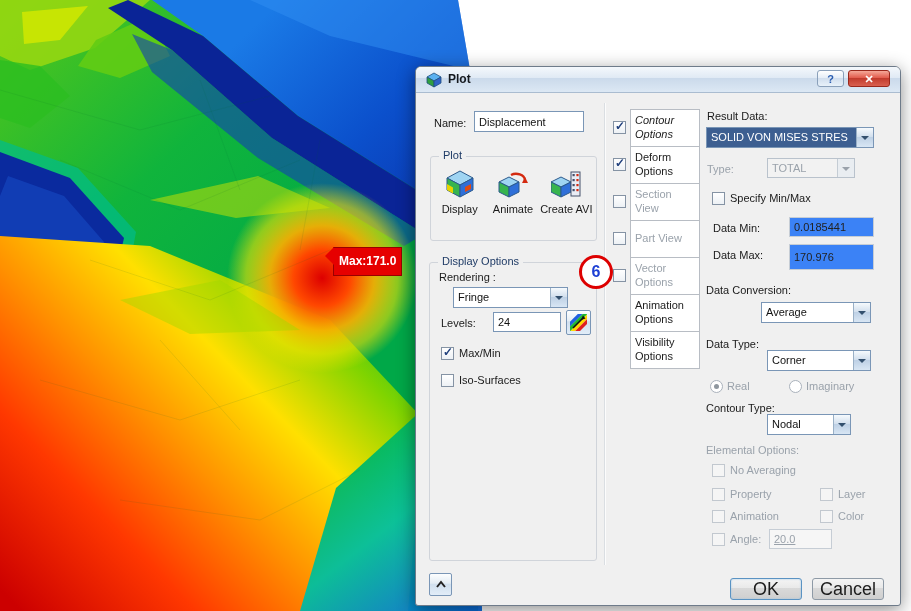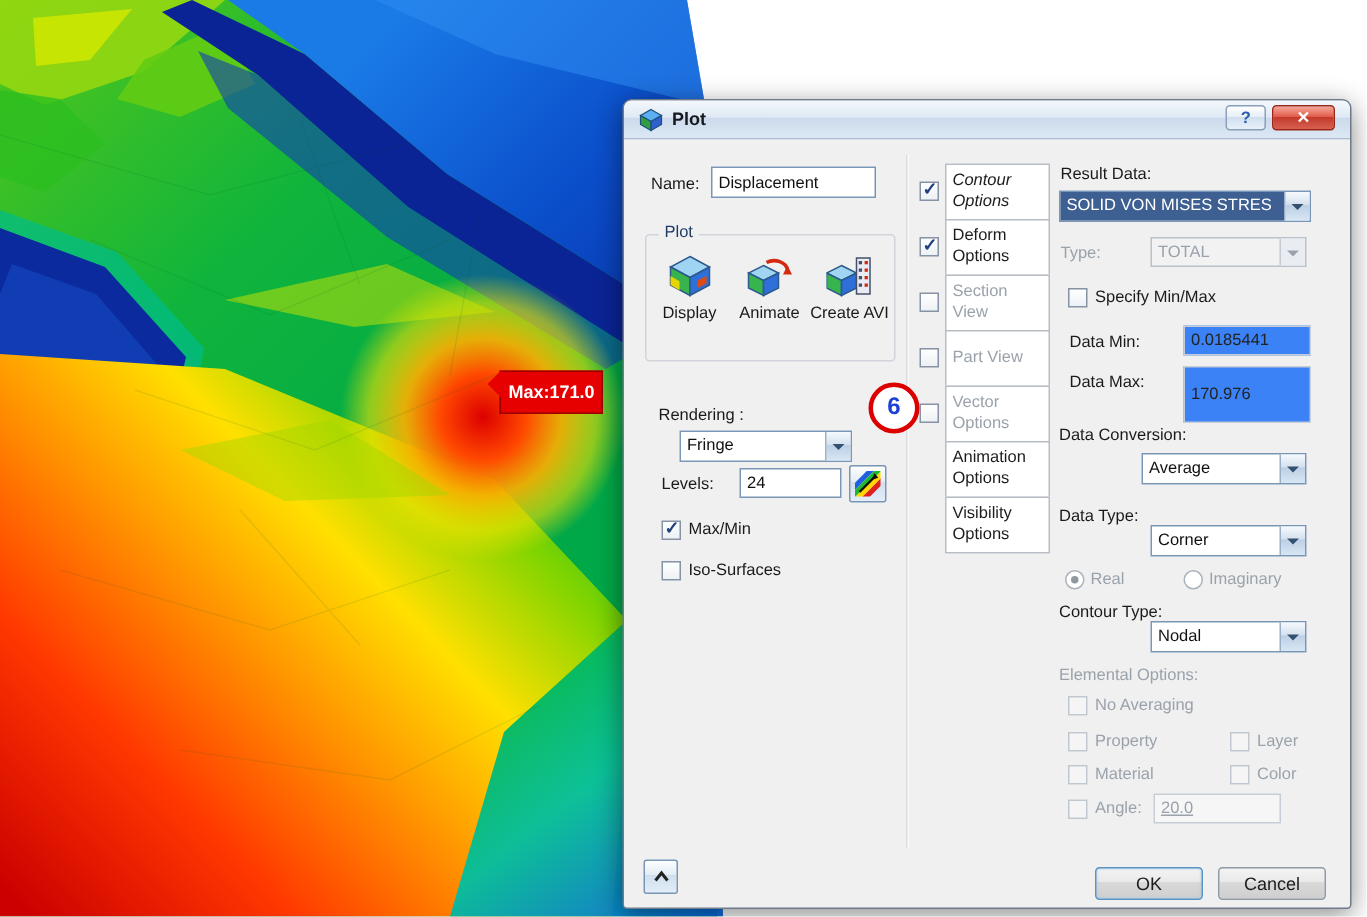--- a/index.html
+++ b/index.html
@@ -63,21 +63,21 @@
       border-radius:50%;background:#8f979f;}
   .tab{position:absolute;left:214px;width:70px;height:38px;background:#fff;
       border:1px solid #b8bdc4;box-sizing:border-box;font-size:11px;line-height:1.25;
       padding:2px 4px;color:#1c1c1c;display:flex;align-items:center;}
   .tab.sel{font-style:italic;}
   .tab.dis{color:#9aa2ab;}
   .divider{position:absolute;left:188px;top:36px;height:462px;width:0;
       border-left:1px solid #dadee2;border-right:1px solid #fcfcfc;}
   .btn{position:absolute;height:22px;border:1px solid #8e9aa6;border-radius:3px;
       background:linear-gradient(#f4f4f4,#e9e9e9 45%,#d9d9d9 46%,#cfcfcf);
-      font-size:12px;color:#1c1c1c;text-align:center;line-height:20px;box-sizing:border-box;}
+      font-size:18px;color:#1c1c1c;text-align:center;line-height:20px;box-sizing:border-box;}
   .btn.def{border-color:#5a93c3;box-shadow:0 0 2px #9cc4e4 inset;}
   .sqbtn{position:absolute;width:23px;height:23px;border:1px solid #7a96b6;border-radius:2px;
       background:linear-gradient(#fdfefe,#e3ecf4 45%,#d0dfee 46%,#e2edf8);
       display:flex;align-items:center;justify-content:center;box-sizing:border-box;}
   .callout{position:absolute;left:163px;top:188px;width:34px;height:34px;border-radius:50%;
       border:3px solid #dd0000;background:#fff;z-index:10;box-sizing:border-box;
       display:flex;align-items:center;justify-content:center;
       font-size:16px;font-weight:bold;color:#1d3fd4;}
   .acts{position:absolute;left:14px;top:102px;width:166px;display:flex;justify-content:space-between;padding:0 3px;box-sizing:border-box;}
   .action{width:54px;text-align:center;}
@@ -208,20 +208,23 @@
           <rect x="25.4" y="5" width="2.2" height="2.2" fill="#d42a10"></rect>
             <rect x="25.4" y="10" width="2.2" height="2.2" fill="#d42a10"></rect>
           <rect x="25.4" y="15" width="2.2" height="2.2" fill="#d42a10"></rect>
             <rect x="25.4" y="20" width="2.2" height="2.2" fill="#d42a10"></rect>
         </svg>
       </div>
       <div class="al">Create AVI</div>
     </div>
   </div>
 
+  <div class="grp" style="left:13px;top:195px;width:168px;height:299px">
+    <span class="gt">Display Options</span>
+  </div>
   <span class="lab" style="left:23px;top:204px">Rendering :</span>
   <div class="combo" style="left:37px;top:220px;width:115px">
     <span class="v">Fringe</span>
     <span class="a"></span>
   </div>
   <span class="lab" style="left:25px;top:250px">Levels:</span>
   <input class="tb" style="left: 77px; top: 245px; width: 68px; height: 20px;" value="24">
   <div class="sqbtn" style="left:150px;top:243px;width:25px;height:25px">
     <svg width="17" height="17" viewBox="0 0 17 17">
       <g transform="rotate(-45 8.5 8.5)">
@@ -277,85 +280,85 @@
       <span>Visibility Options</span>
     </div>
 
   <span class="lab" style="left:291px;top:43px">Result Data:</span>
   <div class="combo hl" style="left:290px;top:60px;width:168px">
     <span class="v">SOLID VON MISES STRES</span>
     <span class="a"></span>
   </div>
 
   <span class="lab dim" style="left:291px;top:96px">Type:</span>
-  <div class="combo dis" style="left:351px;top:91px;width:104px;height:20px">
+  <div class="combo dis" style="left:351px;top:91px;width:88px;height:20px">
     <span class="v">TOTAL</span>
     <span class="a"></span>
   </div>
 
   <div class="check" style="left:296px;top:125px">
     <span class="cb"></span>
     <span class="t">Specify Min/Max</span>
   </div>
 
   <span class="lab" style="left:297px;top:155px">Data Min:</span>
   <input class="tb dim" style="left: 373px; top: 150px; width: 85px; height: 20px;" value="0.0185441">
   <span class="lab" style="left:297px;top:182px">Data Max:</span>
-  <input class="tb dim" style="left: 373px; top: 177px; width: 85px; height: 38px;" value="170.976">
+  <input class="tb dim" style="left: 373px; top: 177px; width: 85px; height: 26px;" value="170.976">
 
   <span class="lab" style="left:290px;top:217px">Data Conversion:</span>
   <div class="combo" style="left:345px;top:235px;width:110px">
     <span class="v">Average</span>
     <span class="a"></span>
   </div>
 
   <span class="lab" style="left:290px;top:271px">Data Type:</span>
   <div class="combo" style="left:351px;top:283px;width:104px">
     <span class="v">Corner</span>
     <span class="a"></span>
   </div>
 
   <span class="radio on" style="left:294px;top:313px"></span>
   <span class="lab dim" style="left:311px;top:313px">Real</span>
   <span class="radio" style="left:373px;top:313px"></span>
   <span class="lab dim" style="left:390px;top:313px">Imaginary</span>
 
   <span class="lab" style="left:290px;top:335px">Contour Type:</span>
-  <div class="combo" style="left:351px;top:347px;width:104px">
+  <div class="combo" style="left:351px;top:347px;width:84px">
     <span class="v">Nodal</span>
     <span class="a"></span>
   </div>
 
   <span class="lab dim" style="left:290px;top:377px">Elemental Options:</span>
 
   <div class="check dis" style="left:296px;top:397px">
     <span class="cb dis"></span>
     <span class="t">No Averaging</span>
   </div>
   <div class="check dis" style="left:296px;top:421px">
     <span class="cb dis"></span>
     <span class="t">Property</span>
   </div>
   <div class="check dis" style="left:404px;top:421px">
     <span class="cb dis"></span>
     <span class="t">Layer</span>
   </div>
   <div class="check dis" style="left:296px;top:443px">
     <span class="cb dis"></span>
-    <span class="t">Material</span>
+    <span class="t">Animation</span>
   </div>
   <div class="check dis" style="left:404px;top:443px">
     <span class="cb dis"></span>
     <span class="t">Color</span>
   </div>
   <div class="check dis" style="left:296px;top:466px">
     <span class="cb dis"></span>
     <span class="t">Angle:</span>
   </div>
-  <input class="tb gray" style="left: 353px; top: 462px; width: 85px; height: 20px; text-decoration: underline;" value="20.0">
+  <input class="tb gray" style="left: 353px; top: 462px; width: 63px; height: 20px; text-decoration: underline;" value="20.0">
 
   <div class="sqbtn" style="left:13px;top:506px">
     <svg width="12" height="12" viewBox="0 0 12 12">
       <path d="M2,8 6,3 10,8" fill="none" stroke="#222" stroke-width="2"></path>
     </svg>
   </div>
   <div class="btn def" style="left:314px;top:511px;width:72px">OK</div>
   <div class="btn" style="left:396px;top:511px;width:72px">Cancel</div>
 
 </div>

